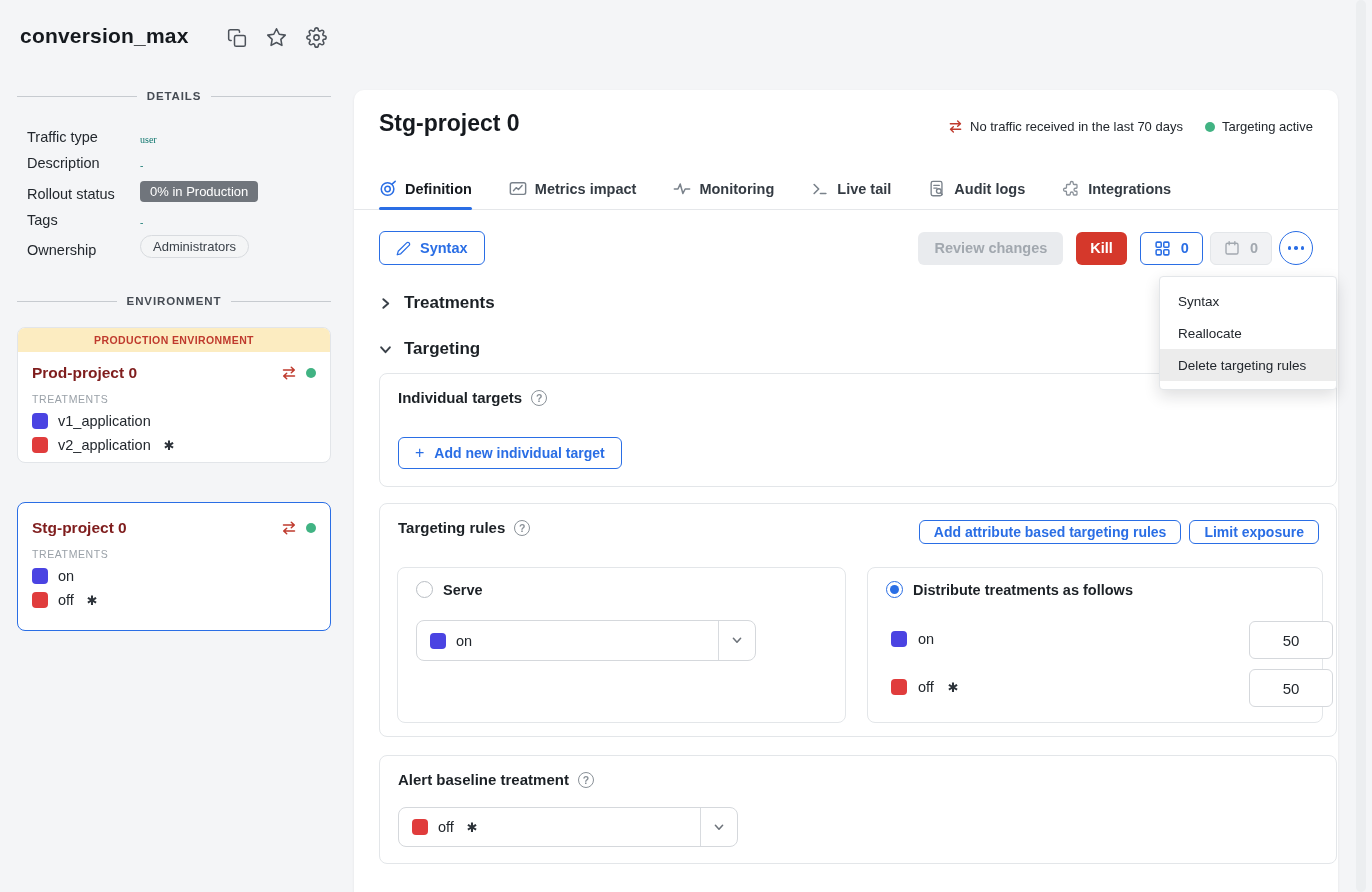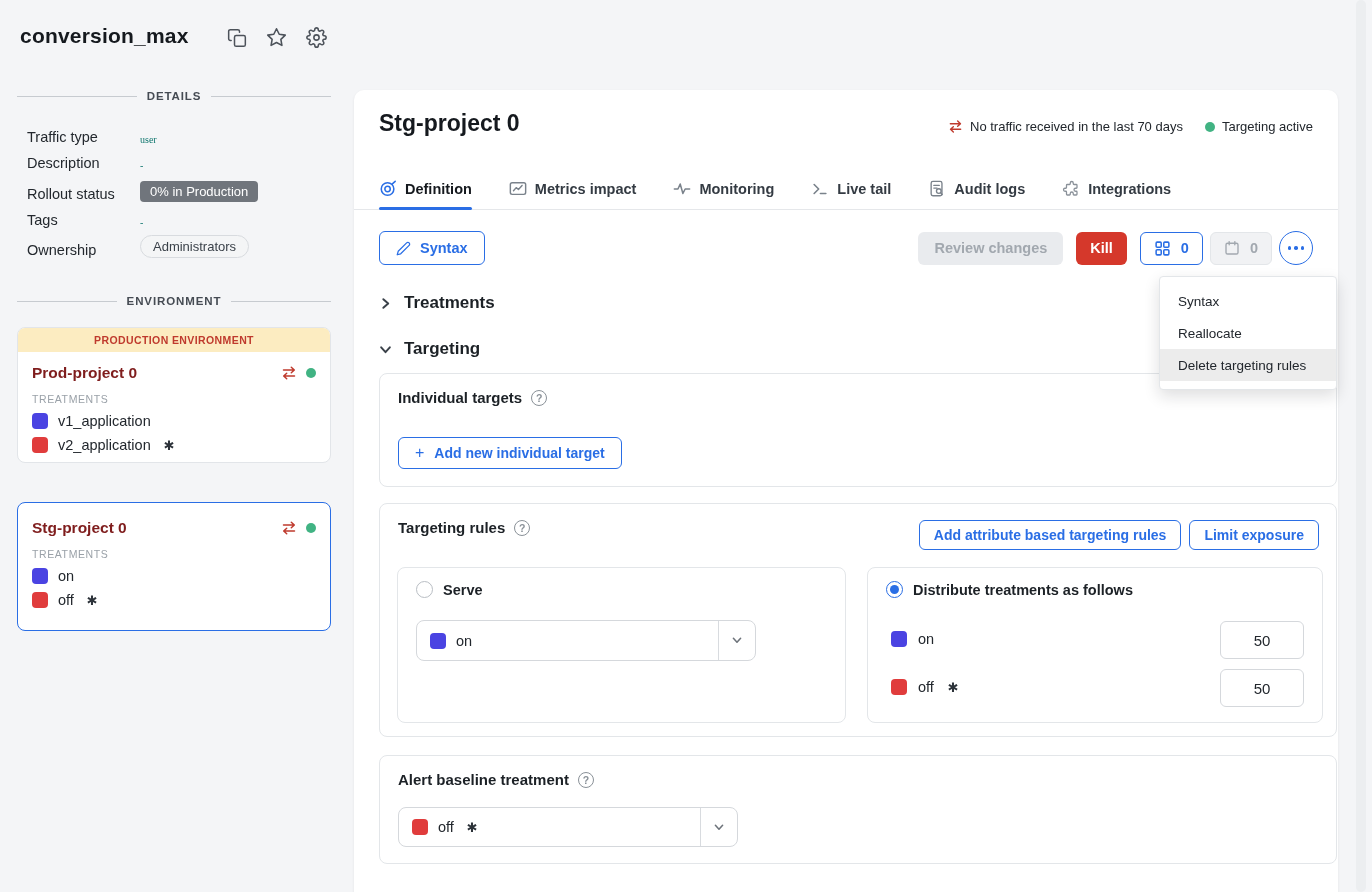--- a/index.html
+++ b/index.html
@@ -99,21 +99,21 @@
                     font-size:15px; font-weight:700; color:#1c2126; }
   .help { width:16px; height:16px; border-radius:50%; border:1.5px solid #8a9198; color:#8a9198; font-size:10.5px;
           font-weight:700; display:flex; align-items:center; justify-content:center; cursor:pointer; flex:none; }
 
   .btn-add-target { position:absolute; left:18px; top:63px; height:32px; border:1.5px solid #2a6ee5; border-radius:6px;
                     color:#2a6ee5; font-weight:700; font-size:14px; background:#fff; padding:0 16px;
                     display:flex; gap:10px; align-items:center; cursor:pointer; font-family:inherit; }
   .plus { font-size:16px; font-weight:400; line-height:1; }
 
   .rules-actions { position:absolute; right:17px; top:16px; display:flex; gap:8px; }
-  .btn-outline-sm { height:30px; border:1.5px solid #2a6ee5; border-radius:6px; color:#2a6ee5; font-weight:700; font-size:14px;
+  .btn-outline-sm { height:24px; border:1.5px solid #2a6ee5; border-radius:6px; color:#2a6ee5; font-weight:700; font-size:14px;
                     background:#fff; padding:0 14px; display:flex; align-items:center; cursor:pointer; font-family:inherit; }
 
   .rule-panel { position:absolute; top:63px; height:156px; border:1px solid #e3e6e9; border-radius:8px; background:#fff; }
   #panel-serve { left:17px; width:449px; }
   #panel-distribute { left:487px; width:456px; }
   .radio-row { position:absolute; left:18px; top:13px; display:flex; gap:10px; align-items:center;
                font-size:14.5px; font-weight:700; color:#1c2126; cursor:pointer; }
   .radio { width:17px; height:17px; border-radius:50%; border:1.5px solid #b9bec4; background:#fff; flex:none; }
   .radio.checked { border:1.5px solid #2a6ee5; position:relative; }
   .radio.checked::after { content:""; position:absolute; inset:3px; border-radius:50%; background:#2a6ee5; }
@@ -121,21 +121,21 @@
   .select { position:absolute; display:flex; align-items:center; border:1px solid #d5d8dc; border-radius:8px; background:#fff;
             height:41px; gap:10px; padding-left:13px; font-size:14.5px; color:#22272d; cursor:pointer; }
   #serve-select { left:18px; top:52px; width:340px; }
   #alert-select { left:18px; top:51px; width:340px; height:40px; }
   .chev-zone { margin-left:auto; display:flex; align-items:center; justify-content:center; height:100%;
                border-left:1px solid #d8dbdf; width:37px; }
 
   .dist-row { position:absolute; left:23px; display:flex; gap:11px; align-items:center; font-size:14.5px; color:#22272d; }
   #dist-row-0 { top:63px; } #dist-row-1 { top:111px; }
   .dist-input { position:absolute; width:84px; height:38px; border:1px solid #d5d8dc; border-radius:6px; text-align:center;
-                font-size:15px; color:#22272d; font-family:inherit; background:#fff; }
+                font-size:15px; color:#22272d; font-family:inherit; background:#fff;margin-left:29px; }
   #dist-input-0 { left:352px; top:53px; } #dist-input-1 { left:352px; top:101px; }
 </style>
 </head>
 <body>
 
 <div class="scroll-track"></div>
 
 <div class="app-title">conversion_max</div>
 <div class="title-icons">
   <button class="ibtn">

